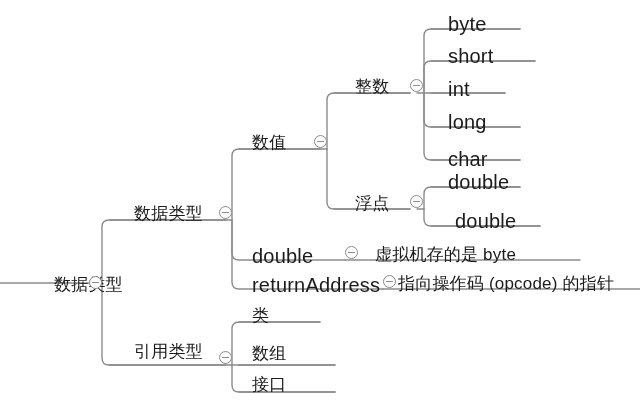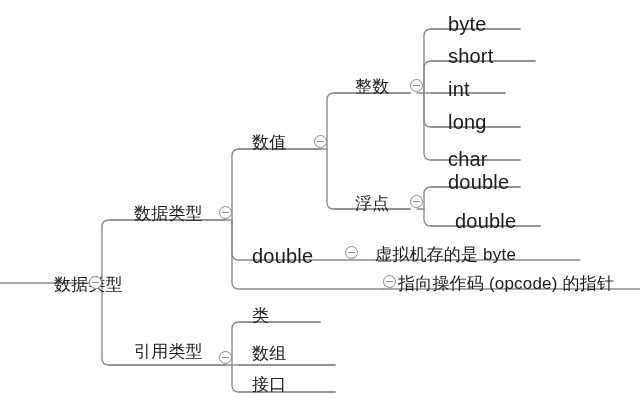--- a/index.html
+++ b/index.html
@@ -109,20 +109,21 @@
 
   <div class="node cjk" style="left:134px;top:343px;">引用类型</div>
   <div class="toggle" style="left:219px;top:351px;"></div>
 
   <div class="node cjk" style="left:252px;top:134px;">数值</div>
   <div class="toggle" style="left:314px;top:135px;"></div>
 
   <div class="node" style="left:252px;top:246px;">double</div>
   <div class="toggle" style="left:345px;top:246px;"></div>
 
+  <div class="node" style="left:252px;top:275px;">returnAddress</div>
   <div class="toggle" style="left:383px;top:275px;"></div>
 
   <div class="node cjk" style="left:355px;top:78px;">整数</div>
   <div class="toggle" style="left:410px;top:79px;"></div>
 
   <div class="node cjk" style="left:355px;top:195px;">浮点</div>
   <div class="toggle" style="left:410px;top:195px;"></div>
 
   <div class="node" style="left:448px;top:14px;">byte</div>
   <div class="node" style="left:448px;top:46px;">short</div>

